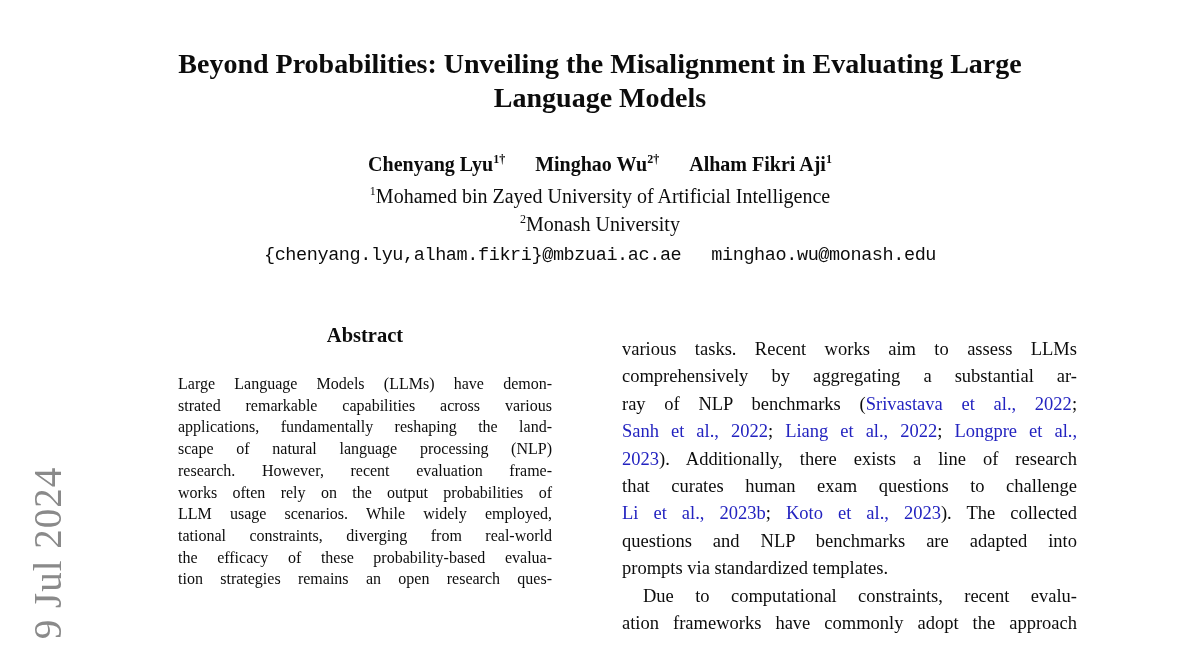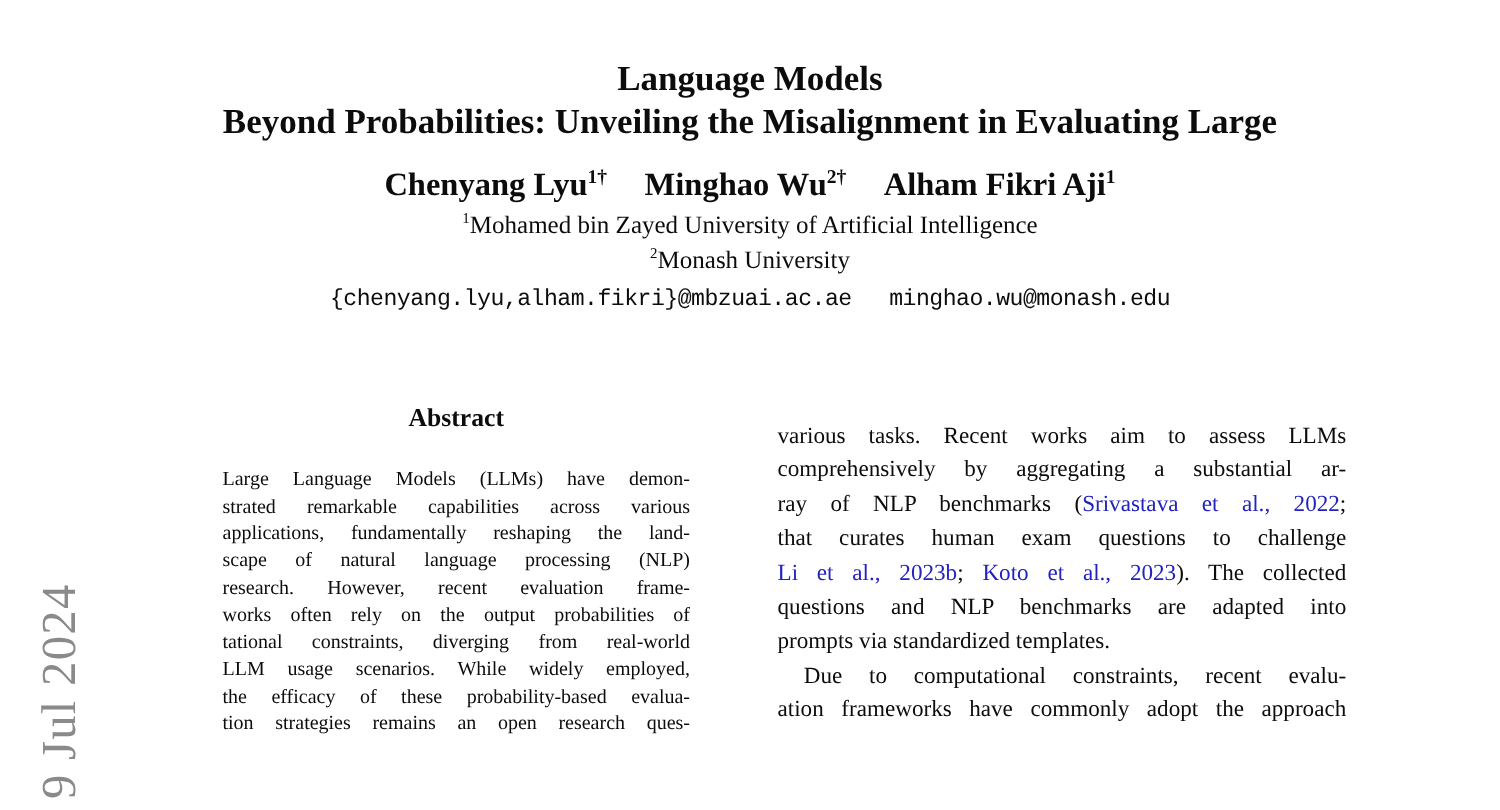--- a/index.html
+++ b/index.html
@@ -22,21 +22,21 @@
     line-height:40px;
     color:var(--wm,#8a8a8a);
     letter-spacing:1px;
   }
   
   .head{position:absolute;left:0;top:0;width:1200px;text-align:center;}
   .title{
     margin:0;padding-top:47px;
     font-size:28px;line-height:34px;font-weight:bold;
   }
-  .authors{margin-top:20px;font-size:26px;line-height:26px;font-weight:bold;}
+  .authors{margin-top:36px;font-size:20px;line-height:26px;font-weight:bold;}
   .author + .author{margin-left:30px;}
   sup{font-size:0.6em;line-height:0;}
   .affil{font-size:20px;line-height:28px;}
   .affils{margin-top:5px;}
   .emails{
     margin-top:5px;
     font-family:"Liberation Mono","DejaVu Sans Mono",monospace;
     font-size:18.5px;line-height:26px;
     letter-spacing:-0.4px;
   }
@@ -65,53 +65,55 @@
 </style>
 </head>
 <body>
 
 <div class="page" style="--cite: #2323c0; --body: #0c0c0c; --wm: #8a8a8a;">
 
   <div class="watermark">] 9 Jul 2024</div>
 
   <div class="head">
     <h1 class="title">
+      <div>Beyond Probabilities: Unveiling the Misalignment in Evaluating Large</div>
       <div>Language Models</div>
-      <div>Beyond Probabilities: Unveiling the Misalignment in Evaluating Large</div>
     </h1>
     <div class="authors" id="authors"><span class="author"><span>Chenyang Lyu</span><sup>1†</sup></span><span class="author"><span>Minghao Wu</span><sup>2†</sup></span><span class="author"><span>Alham Fikri Aji</span><sup>1</sup></span></div>
     <div class="affils" id="affils">
         <div class="affil"><sup>1</sup><span>Mohamed bin Zayed University of Artificial Intelligence</span></div>
         <div class="affil"><sup>2</sup><span>Monash University</span></div>
       </div>
     <div class="emails">
       <span class="email">{chenyang.lyu,alham.fikri}@mbzuai.ac.ae</span><span class="email">minghao.wu@monash.edu</span>
     </div>
   </div>
 
   <section class="col col-left">
     <h2 class="abs-head">Abstract</h2>
     <div id="abstract-lines">
         <div class="aline">Large Language Models (LLMs) have demon-</div>
         <div class="aline">strated remarkable capabilities across various</div>
         <div class="aline">applications, fundamentally reshaping the land-</div>
         <div class="aline">scape of natural language processing (NLP)</div>
         <div class="aline">research.  However, recent evaluation frame-</div>
         <div class="aline">works often rely on the output probabilities of</div>
+        <div class="aline">LLM usage scenarios. While widely employed,</div>
         <div class="aline">tational constraints, diverging from real-world</div>
-        <div class="aline">LLM usage scenarios. While widely employed,</div>
         <div class="aline">the efficacy of these probability-based evalua-</div>
         <div class="aline">tion strategies remains an open research ques-</div>
       </div>
   </section>
 
   <section class="col col-right" id="intro-lines">
       <div class="iline"><span>various tasks. Recent works aim to assess LLMs</span></div>
       <div class="iline"><span>comprehensively by aggregating a substantial ar-</span></div>
       <div class="iline"><span>ray of NLP benchmarks (</span><span class="cite">Srivastava et al., 2022</span><span>;</span></div>
+      <div class="iline"><span class="cite">Sanh et al., 2022</span><span>; </span><span class="cite">Liang et al., 2022</span><span>; </span><span class="cite">Longpre et al.,</span></div>
+      <div class="iline"><span class="cite">2023</span><span>). Additionally, there exists a line of research</span></div>
       <div class="iline"><span>that curates human exam questions to challenge</span></div>
       <div class="iline"><span class="cite">Li et al., 2023b</span><span>; </span><span class="cite">Koto et al., 2023</span><span>). The collected</span></div>
       <div class="iline"><span>questions and NLP benchmarks are adapted into</span></div>
       <div class="iline noju"><span>prompts via standardized templates.</span></div>
       <div class="iline indent"><span>Due to computational constraints, recent evalu-</span></div>
       <div class="iline"><span>ation frameworks have commonly adopt the approach</span></div>
     </section>
 
 </div>
 

